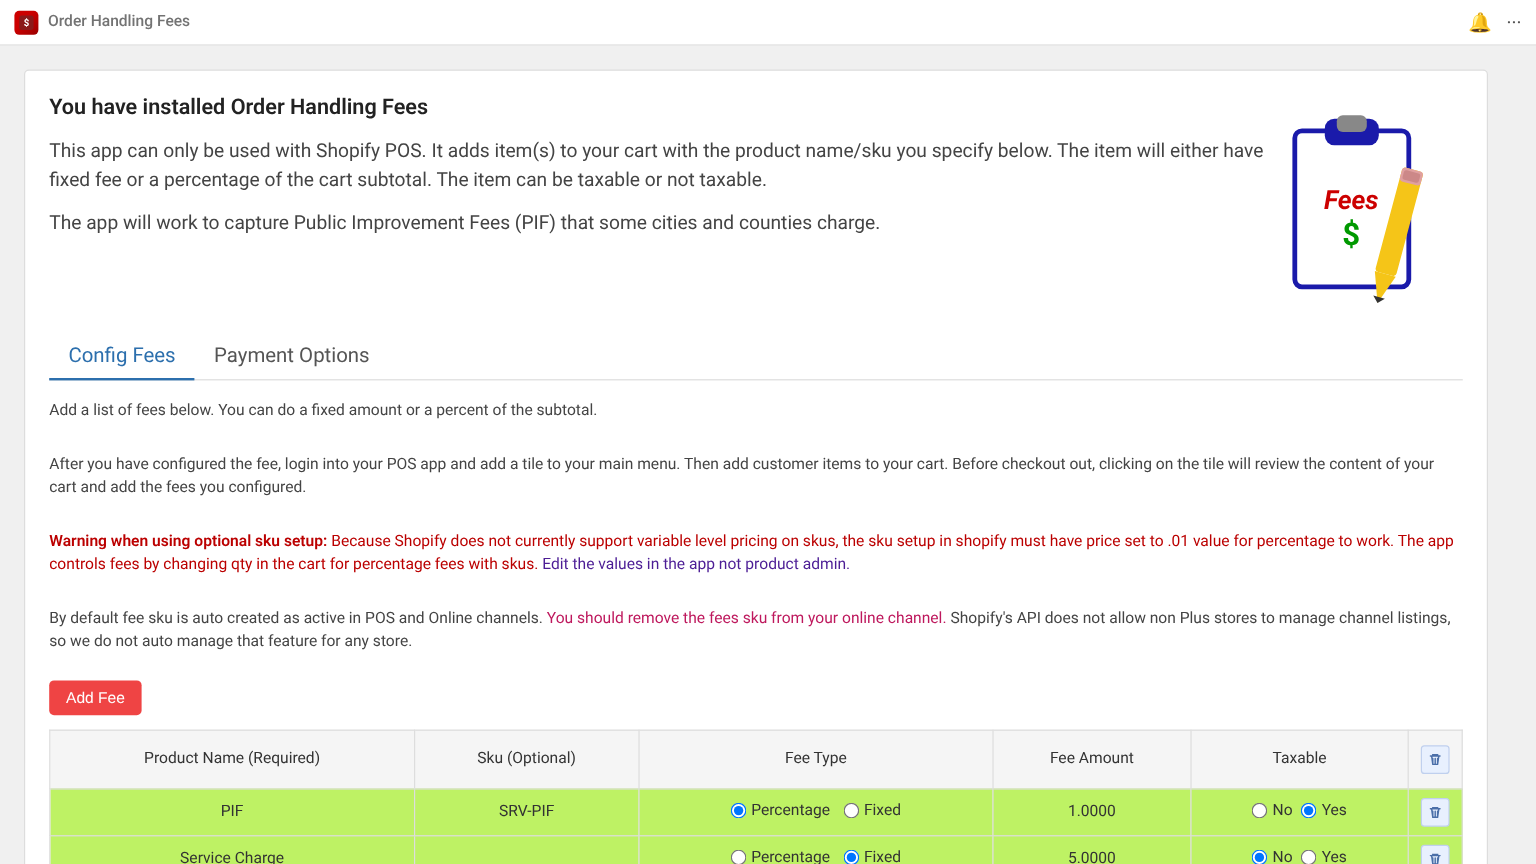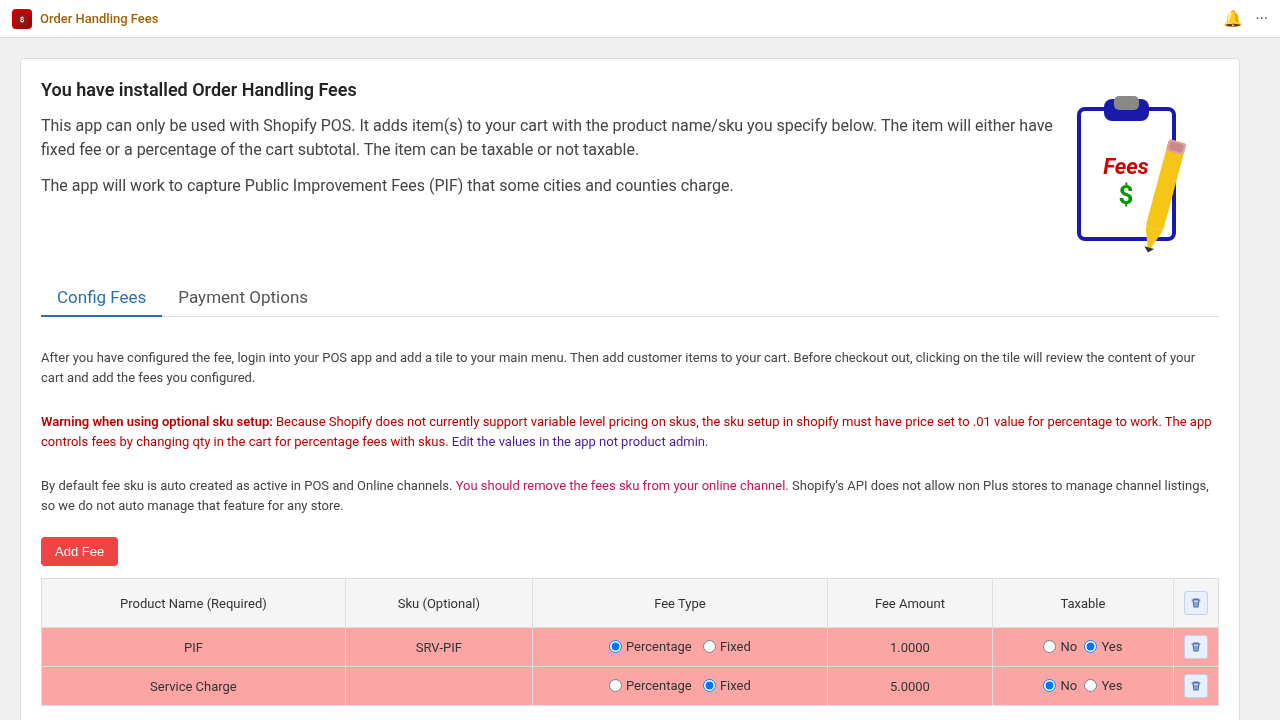--- a/index.html
+++ b/index.html
@@ -33,21 +33,21 @@
       display: flex;
       align-items: center;
       justify-content: center;
       font-size: 9px;
       color: white;
       font-weight: bold;
     }
     .app-title {
       font-size: 13px;
       font-weight: 500;
-      color: #a16207;
+      color: #737373;
     }
     .topbar-right {
       display: flex;
       align-items: center;
       gap: 12px;
       color: #555;
     }
     .topbar-icon {
       font-size: 16px;
       cursor: pointer;
@@ -164,21 +164,21 @@
       padding: 12px 10px;
       text-align: center;
       font-weight: 400;
       color: #333;
     }
     .fees-table td {
       border: 1px solid #ddd;
       padding: 7px 10px;
       text-align: center;
       color: #333;
-      background: #fca5a5;
+      background: #bef264;
     }
     .fees-table td:first-child {
       text-align: center;
     }
 
     
     .radio-group {
       display: inline-flex;
       align-items: center;
       gap: 4px;
@@ -253,20 +253,21 @@
     </div>
 
     
     <div class="tabs">
       <div class="tab active">Config Fees</div>
       <div class="tab">Payment Options</div>
     </div>
 
     
     <div class="instructions">
+      <p>Add a list of fees below. You can do a fixed amount or a percent of the subtotal.</p>
       <br>
       <p>After you have configured the fee, login into your POS app and add a tile to your main menu. Then add customer items to your cart. Before checkout out, clicking on the tile will review the content of your cart and add the fees you configured.</p>
       <br>
       <p class="warning">
         <span><span style="font-weight:600">Warning when using optional sku setup:</span> Because Shopify does not currently support variable level pricing on skus, the sku setup in shopify must have price set to .01 value for percentage to work. The app controls fees by changing qty in the cart for percentage fees with skus. <a href="#">Edit the values in the app not product admin.</a></span>
       </p>
       <br>
       <p class="channel-warning">
         By default fee sku is auto created as active in POS and Online channels. <a href="#">You should remove the fees sku from your online channel.</a> Shopify's API does not allow non Plus stores to manage channel listings, so we do not auto manage that feature for any store.
       </p>

